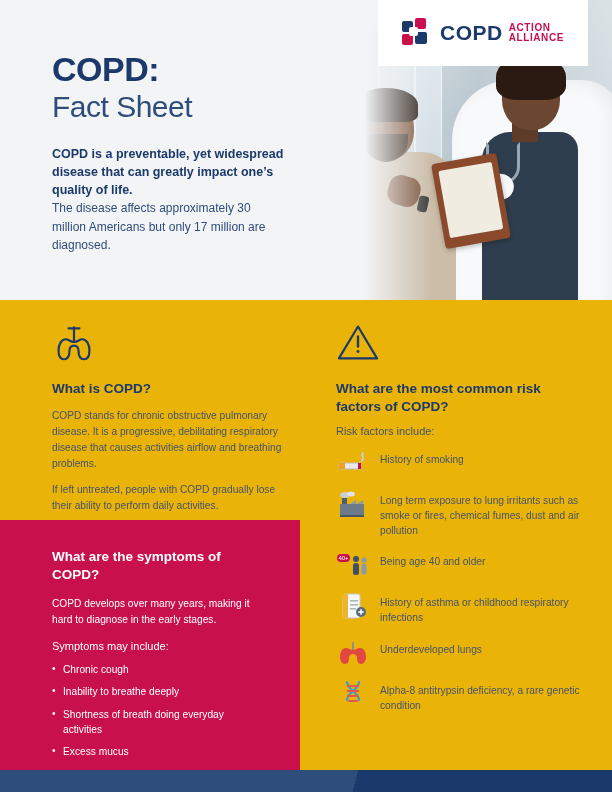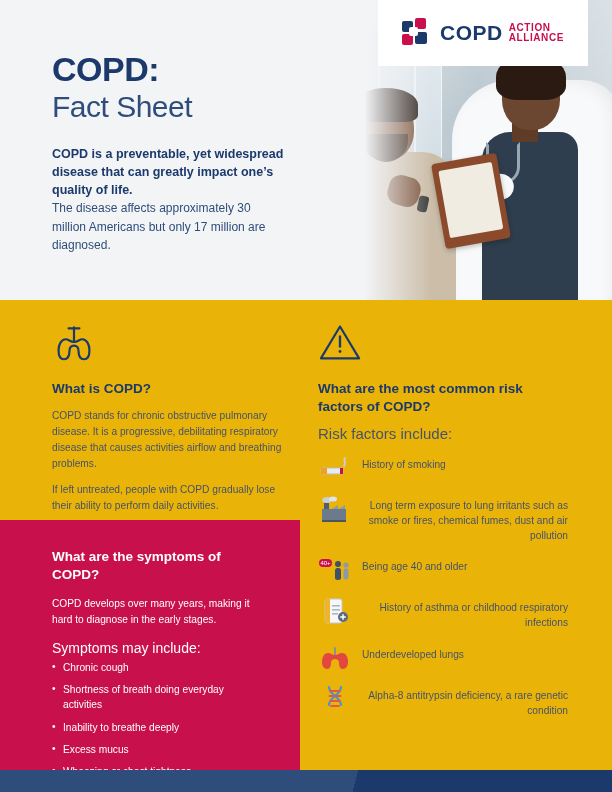--- a/index.html
+++ b/index.html
@@ -171,51 +171,51 @@
   .hero-lead {
     margin-top: 22px; font-size: 12.5px; font-weight: 700; color: #1b3a6b;
     line-height: 1.45; width: 235px;
   }
   .hero-sub {
     font-size: 12px; color: #2f4d7a; line-height: 1.55; width: 235px;
   }
 
   
   .col-left { position: absolute; left: 52px; top: 322px; width: 242px; }
-  .col-right { position: absolute; left: 318px; top: 322px; width: 250px; }
+  .col-right { position: absolute; left: 336px; top: 322px; width: 250px; }
 
   .sec-head {
     font-size: 13.5px; font-weight: 700; color: #1b3a6b; line-height: 1.3;
     margin-bottom: 10px;
   }
   .sec-p {
     font-size: 10.2px; color: #45536b; line-height: 1.58; margin-bottom: 10px;
   }
 
   .icon-lungs { width: 44px; height: 40px; margin-bottom: 14px; }
   .icon-warn { width: 44px; height: 40px; margin-bottom: 14px; }
 
   
-  .risk-intro { font-size: 15px; color: #45536b; margin-bottom: 12px; }
+  .risk-intro { font-size: 11px; color: #45536b; margin-bottom: 12px; }
   .risk-item { display: flex; align-items: flex-start; gap: 10px; margin-bottom: 13px; }
   .risk-ico {
     width: 34px; height: 28px; flex: 0 0 34px; position: relative;
   }
-  .risk-label { font-size: 10.2px; color: #45536b; line-height: 1.45; padding-top: 4px; text-align: right; }
+  .risk-label { font-size: 10.2px; color: #45536b; line-height: 1.45; padding-top: 4px; }
 
   
   .panel {
     position: absolute; left: 0; top: 520px;
     width: 300px; height: 250px;
     background: #c8104d; color: #ffffff;
     padding: 28px 44px 0 52px;
   }
   .panel-head { font-size: 13.5px; font-weight: 700; line-height: 1.35; margin-bottom: 12px; }
   .panel-p { font-size: 10.2px; line-height: 1.55; margin-bottom: 10px; }
-  .panel-sub { font-size: 14px; line-height: 1.55; margin-bottom: 0; }
+  .panel-sub { font-size: 11px; line-height: 1.55; margin-bottom: 7px; }
   .panel-li { font-size: 10.2px; line-height: 1.5; margin-bottom: 7px; padding-left: 11px; position: relative; }
   .panel-li:before {
     content: "•"; position: absolute; left: 0; top: -1px;
   }
 
   
   .footer {
     position: absolute; left: 0; bottom: 0; width: 612px; height: 22px;
     background: #1b3a6b;
   }
@@ -380,20 +380,20 @@
       </div>
       <div class="risk-label">Alpha-8 antitrypsin deficiency, a rare genetic condition</div>
     </div>
   </div>
 
   <div class="panel">
     <div class="panel-head">What are the symptoms of COPD?</div>
     <div class="panel-p">COPD develops over many years, making it hard to diagnose in the early stages.</div>
     <div class="panel-sub">Symptoms may include:</div>
     <div class="panel-li">Chronic cough</div>
+    <div class="panel-li">Inability to breathe deeply</div>
     <div class="panel-li">Shortness of breath doing everyday activities</div>
-    <div class="panel-li">Inability to breathe deeply</div>
     <div class="panel-li">Excess mucus</div>
     <div class="panel-li">Wheezing or chest tightness</div>
   </div>
 
   <div class="footer"></div>
 </div>
 
 </body></html>

